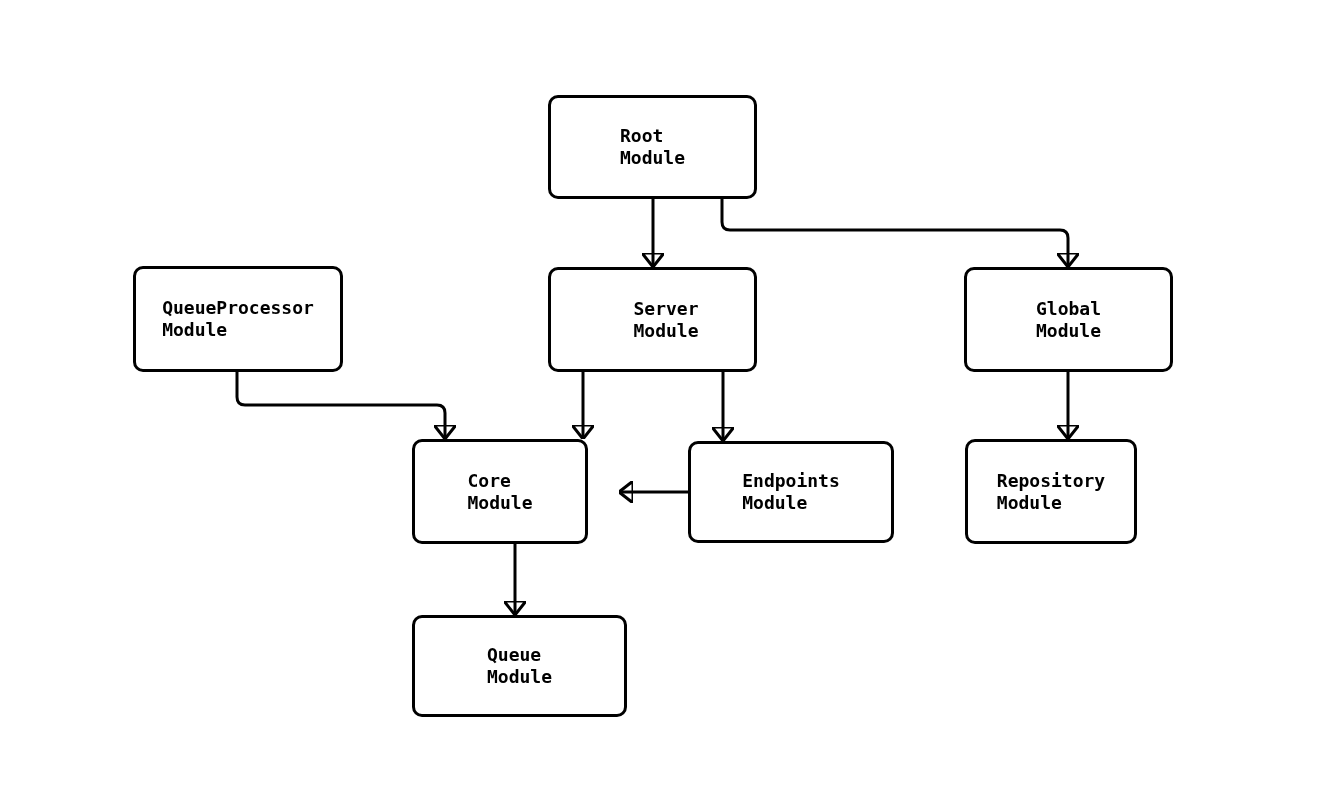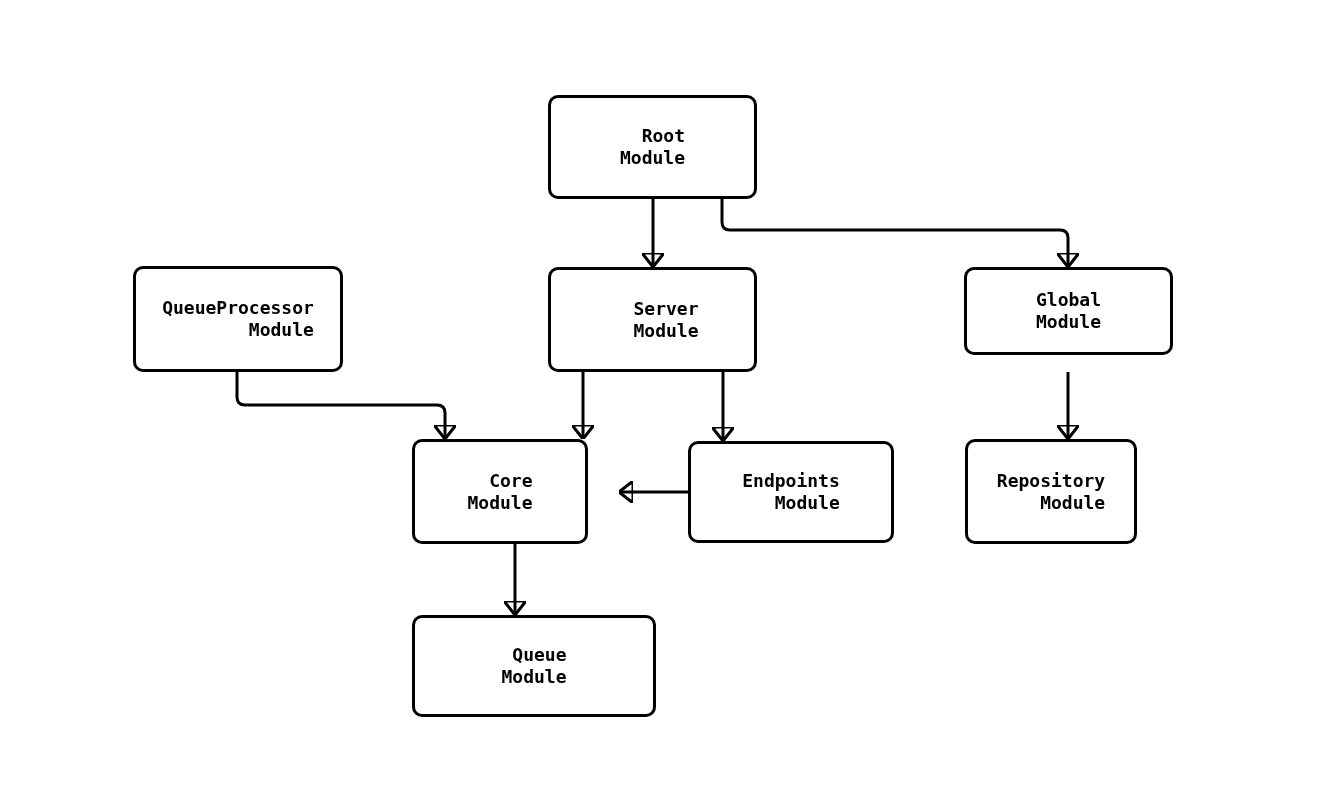--- a/index.html
+++ b/index.html
@@ -30,34 +30,34 @@
   .node {
     position: absolute;
     box-sizing: border-box;
     background: #ffffff;
     border: 3px solid #000000;
     border-radius: 10px;
     color: #000000;
     font-weight: bold;
     font-size: 18px;
     line-height: 22px;
-    text-align: right;
+    text-align: left;
     white-space: pre-line;
     display: flex;
     align-items: center;
     justify-content: center;
   }
   .node-root           { left: 548px; top:  95px; width: 209px; height: 104px; }
   .node-queueprocessor { left: 133px; top: 266px; width: 210px; height: 106px; }
   .node-server         { left: 548px; top: 267px; width: 209px; height: 105px; padding-left: 27px; }
-  .node-global         { left: 964px; top: 267px; width: 209px; height: 88px; }
+  .node-global         { left: 964px; top: 267px; width: 209px; height: 105px; }
   .node-core           { left: 412px; top: 439px; width: 176px; height: 105px; }
   .node-endpoints      { left: 688px; top: 441px; width: 206px; height: 102px; }
   .node-repository     { left: 965px; top: 439px; width: 172px; height: 105px; }
-  .node-queue          { left: 412px; top: 615px; width: 244px; height: 102px; }
+  .node-queue          { left: 412px; top: 615px; width: 215px; height: 102px; }
 </style>
 </head>
 <body>
 
 <div class="canvas">
 
   <svg class="edges" viewBox="0 0 1337 809" xmlns="http://www.w3.org/2000/svg">
     <defs>
       <marker id="arrow" viewBox="0 0 14 22" refX="13" refY="11" markerWidth="14" markerHeight="22" markerUnits="userSpaceOnUse" orient="auto">
         <path d="M0,0 L14,11 L0,22 Z" fill="#000000" stroke="none"></path>

